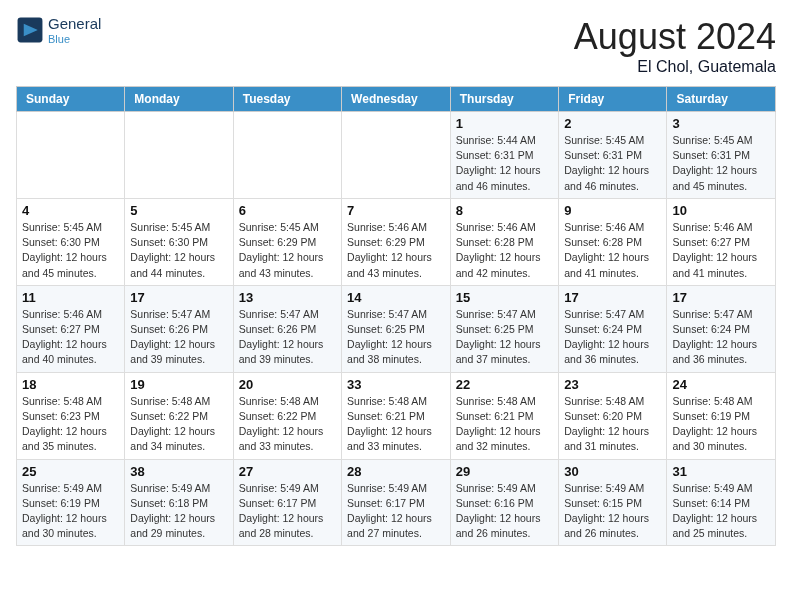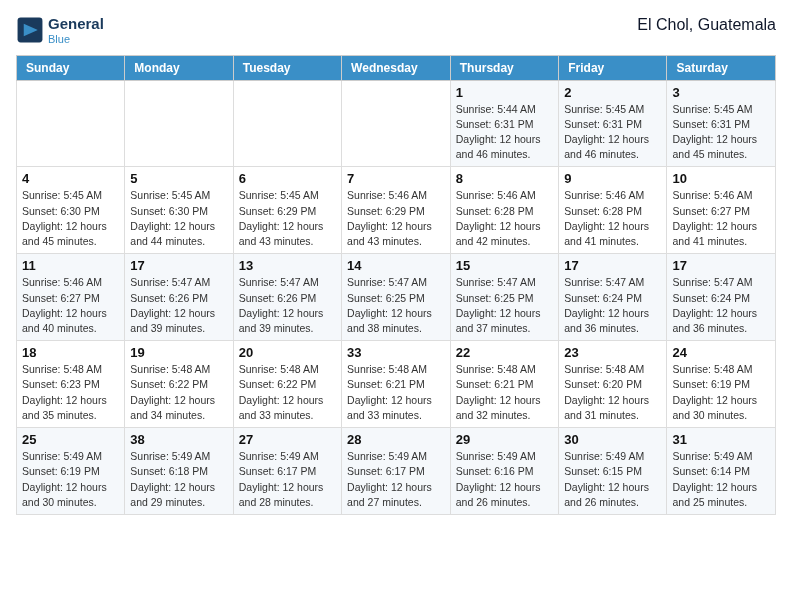--- a/index.html
+++ b/index.html
@@ -84,25 +84,26 @@
 </head>
 <body>
 
 <div class="header">
   <div class="logo">
     <svg class="logo-icon" viewBox="0 0 36 36">
       <rect x="2" y="2" width="32" height="32" rx="4" fill="#1a3a5c"></rect>
       <polygon points="10,10 28,18 10,26" fill="#3a8fc7"></polygon>
     </svg>
     <div>
-      <div style="font-size:15px;font-weight:bold;color:#1a3a5c;line-height:1.1;">General</div>
+      <div style="font-size:15px;font-weight:normal;color:#1a3a5c;line-height:1.1;">General</div>
       <div style="font-size:11px;font-weight:normal;color:#3a8fc7;line-height:1.1;">Blue</div>
     </div>
   </div>
   <div class="title-block">
+    <div class="month-year">August 2024</div>
     <div class="location">El Chol, Guatemala</div>
   </div>
 </div>
 
 <table class="calendar">
   <thead>
     <tr>
     <th>Sunday</th>
         <th>Monday</th>
         <th>Tuesday</th>

